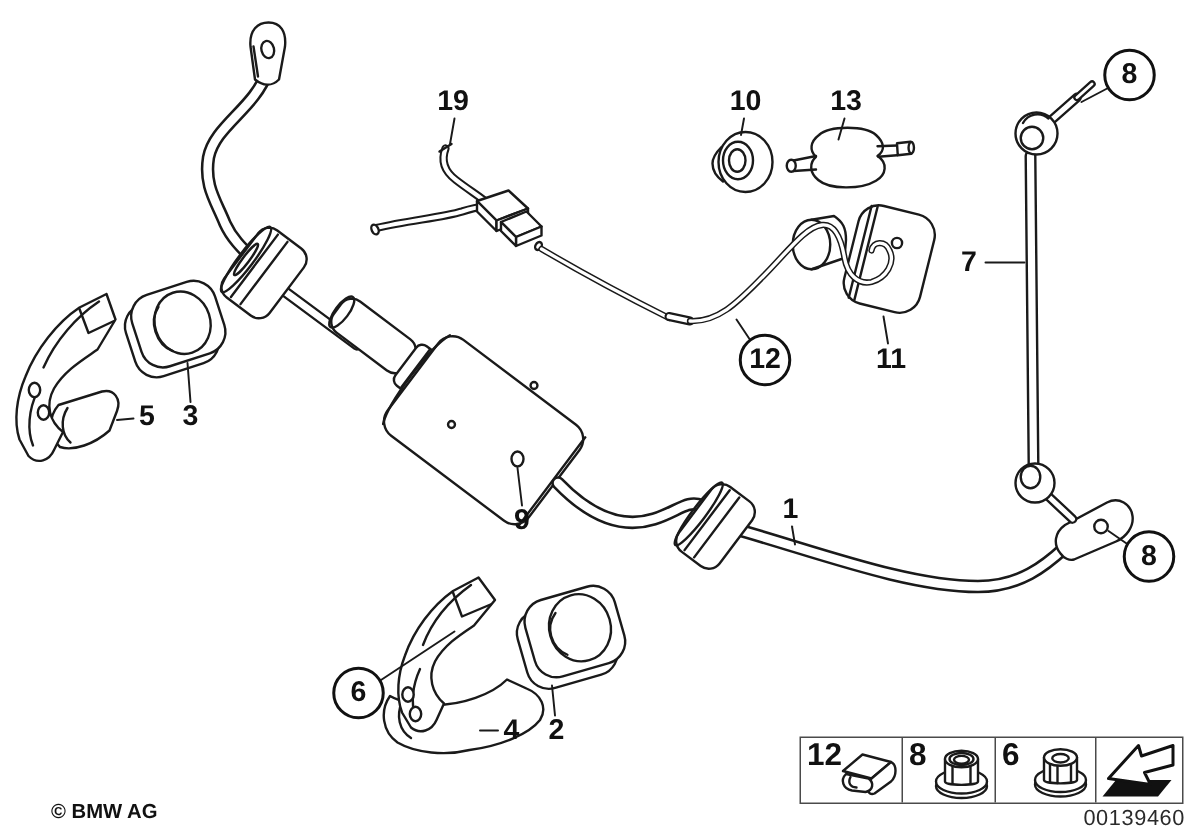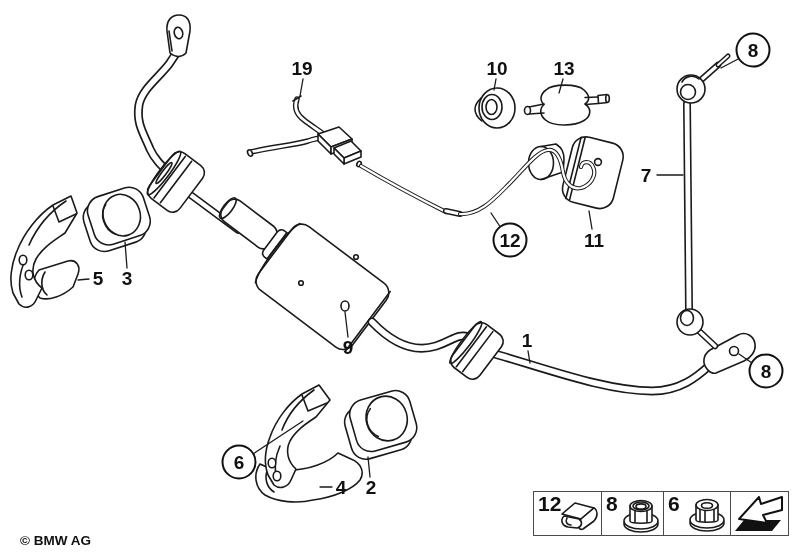--- a/index.html
+++ b/index.html
@@ -13,21 +13,21 @@
   .callout.circled{width:31px;height:31px;background:#fff;border:2px solid #111;
                    border-radius:50%;display:flex;align-items:center;justify-content:center;}
   
   .legend{position:absolute;left:533px;top:491px;width:256px;height:45px;
           border:1.3px solid #4a4a4a;background:#fff;display:flex;box-sizing:border-box;}
   .legend-cell{position:relative;height:100%;border-right:1.3px solid #4a4a4a;box-sizing:border-box;cursor:pointer;}
   .legend-cell:last-child{border-right:none;}
   .legend-num{position:absolute;left:4px;top:0px;font:700 21px "Liberation Sans",sans-serif;color:#111;}
   .legend-icon{position:absolute;}
   
-  .copyright{position:absolute;left:20px;top:533px;font:700 13.5px "Liberation Sans",sans-serif;color:#111;}
+  .copyright{position:absolute;left:34px;top:533px;font:700 13.5px "Liberation Sans",sans-serif;color:#111;}
   .image-number{position:absolute;left:660px;top:538px;width:130px;text-align:right;
                 font:400 14.5px "Liberation Sans",sans-serif;color:#2a2a2a;letter-spacing:.4px;}
   
   .o{stroke:#1a1a1a;fill:none;stroke-linecap:round;stroke-linejoin:round;}
   .i{stroke:#fff;fill:none;stroke-linecap:round;stroke-linejoin:round;}
   .ln{stroke:#1a1a1a;fill:none;stroke-width:1.6;stroke-linecap:round;stroke-linejoin:round;}
   .fw{stroke:#1a1a1a;fill:#fff;stroke-width:1.6;stroke-linecap:round;stroke-linejoin:round;}
   .ld{stroke:#1a1a1a;fill:none;stroke-width:1.3;stroke-linecap:round;}
 </style>
 </head>
@@ -260,14 +260,15 @@
     <div class="legend-cell" style="width:56px">
       <svg class="legend-icon" style="left:2px;top:2px" width="52" height="40" viewBox="0 0 52 40">
         <polygon points="2,37 11,26 48,26 39,37" fill="#111"></polygon>
         <polygon points="49,3 49,16 30,21 34,29 6,25 26,3 28,10" fill="#fff" stroke="#111" stroke-width="2" stroke-linejoin="round"></polygon>
       </svg>
     </div>
 
   </div>
 
   <div class="copyright">© BMW AG</div>
+  <div class="image-number">00139460</div>
 
 </div>
 
 </body></html>

